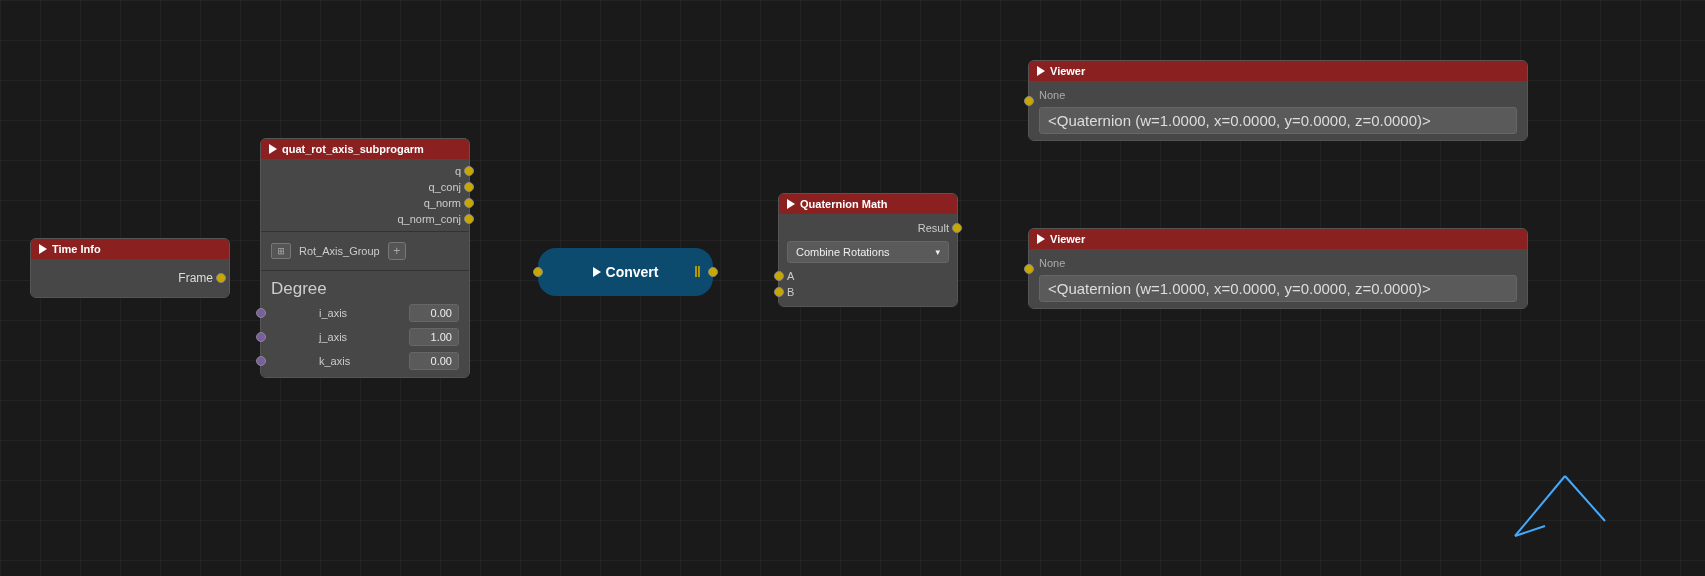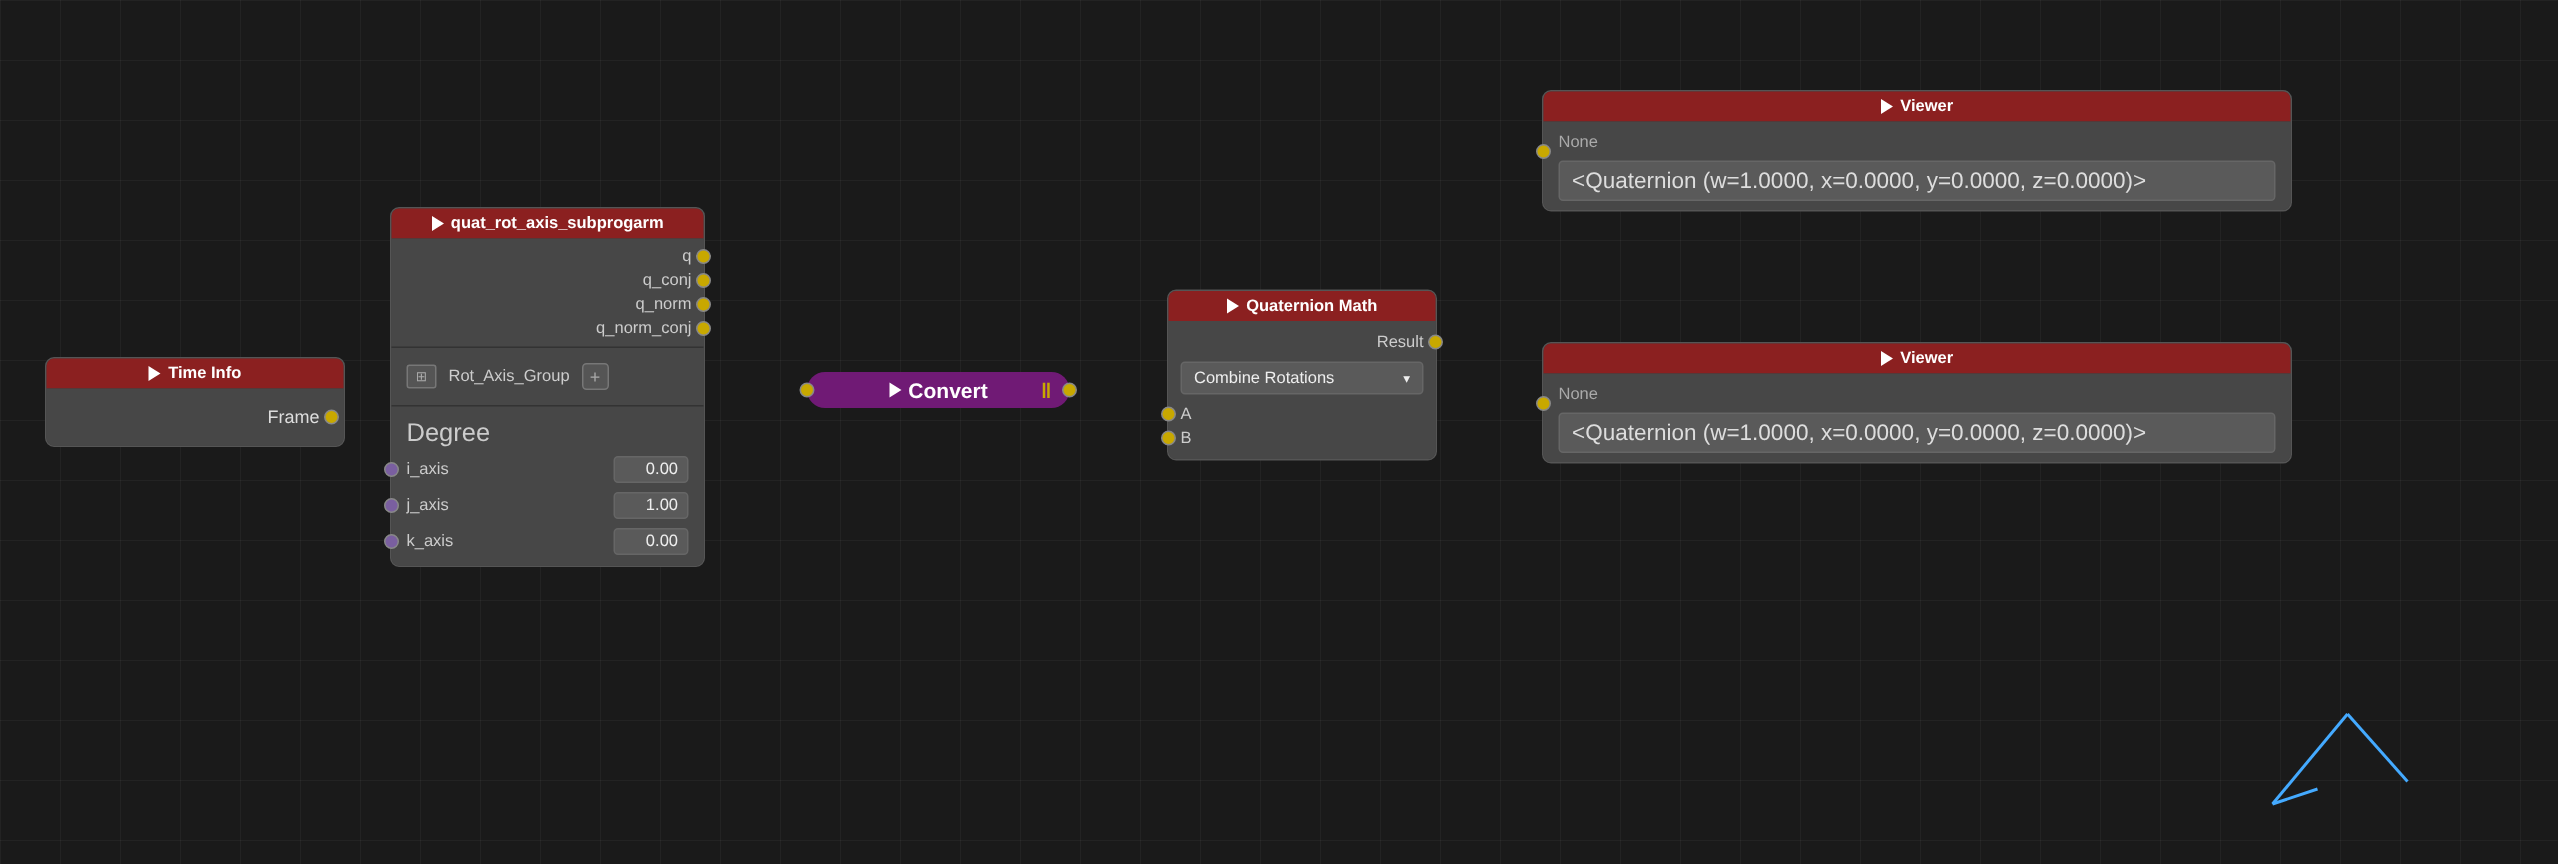--- a/index.html
+++ b/index.html
@@ -43,21 +43,20 @@
     .node-header {
       background: #8b2020;
       border-radius: 5px 5px 0 0;
       padding: 4px 8px;
       display: flex;
       align-items: center;
       gap: 5px;
       font-size: 11px;
       font-weight: bold;
       color: #fff;
-      justify-content: center;
     }
 
     .node-header .triangle {
       width: 0;
       height: 0;
       border-style: solid;
       border-width: 5px 0 5px 8px;
       border-color: transparent transparent transparent #fff;
       display: inline-block;
     }
@@ -193,20 +192,21 @@
       font-size: 11px;
       color: #eee;
       min-width: 50px;
       text-align: right;
       margin-left: 19px;
     }
 
     .field-label {
       font-size: 11px;
       color: #ccc;
+      margin-left: 48px;
     }
 
     
     #node-convert {
       left: 538px;
       top: 247px;
       width: 175px;
     }
 
     #node-convert .node-header {
@@ -379,21 +379,21 @@
     </div>
     <div class="field-row">
       <div class="socket purple" style="left:-5px;"></div>
       <span class="field-label">k_axis</span>
       <div class="field-value">0.00</div>
     </div>
   </div>
 </div>
 
 <div class="node" id="node-convert" style="left:538px; top:248px; width:175px; background:transparent; border:none;">
-  <div class="node-header" style="background:#701a75; border-radius:18px; justify-content:center; padding:4px 14px; position:relative;">
+  <div class="node-header" style="background:#0c4a6e; border-radius:18px; justify-content:center; padding:16px 14px; position:relative;">
     <span class="triangle"></span>
     <span style="font-size:14px; font-weight:bold;">Convert</span>
 
     <span style="position:absolute; right:12px; color:#c8a800; font-size:14px;">‖</span>
 
     <div class="socket yellow" style="position:absolute; left:-5px; top:50%; transform:translateY(-50%);"></div>
 
     <div class="socket yellow" style="position:absolute; right:-5px; top:50%; transform:translateY(-50%);"></div>
   </div>
 </div>

